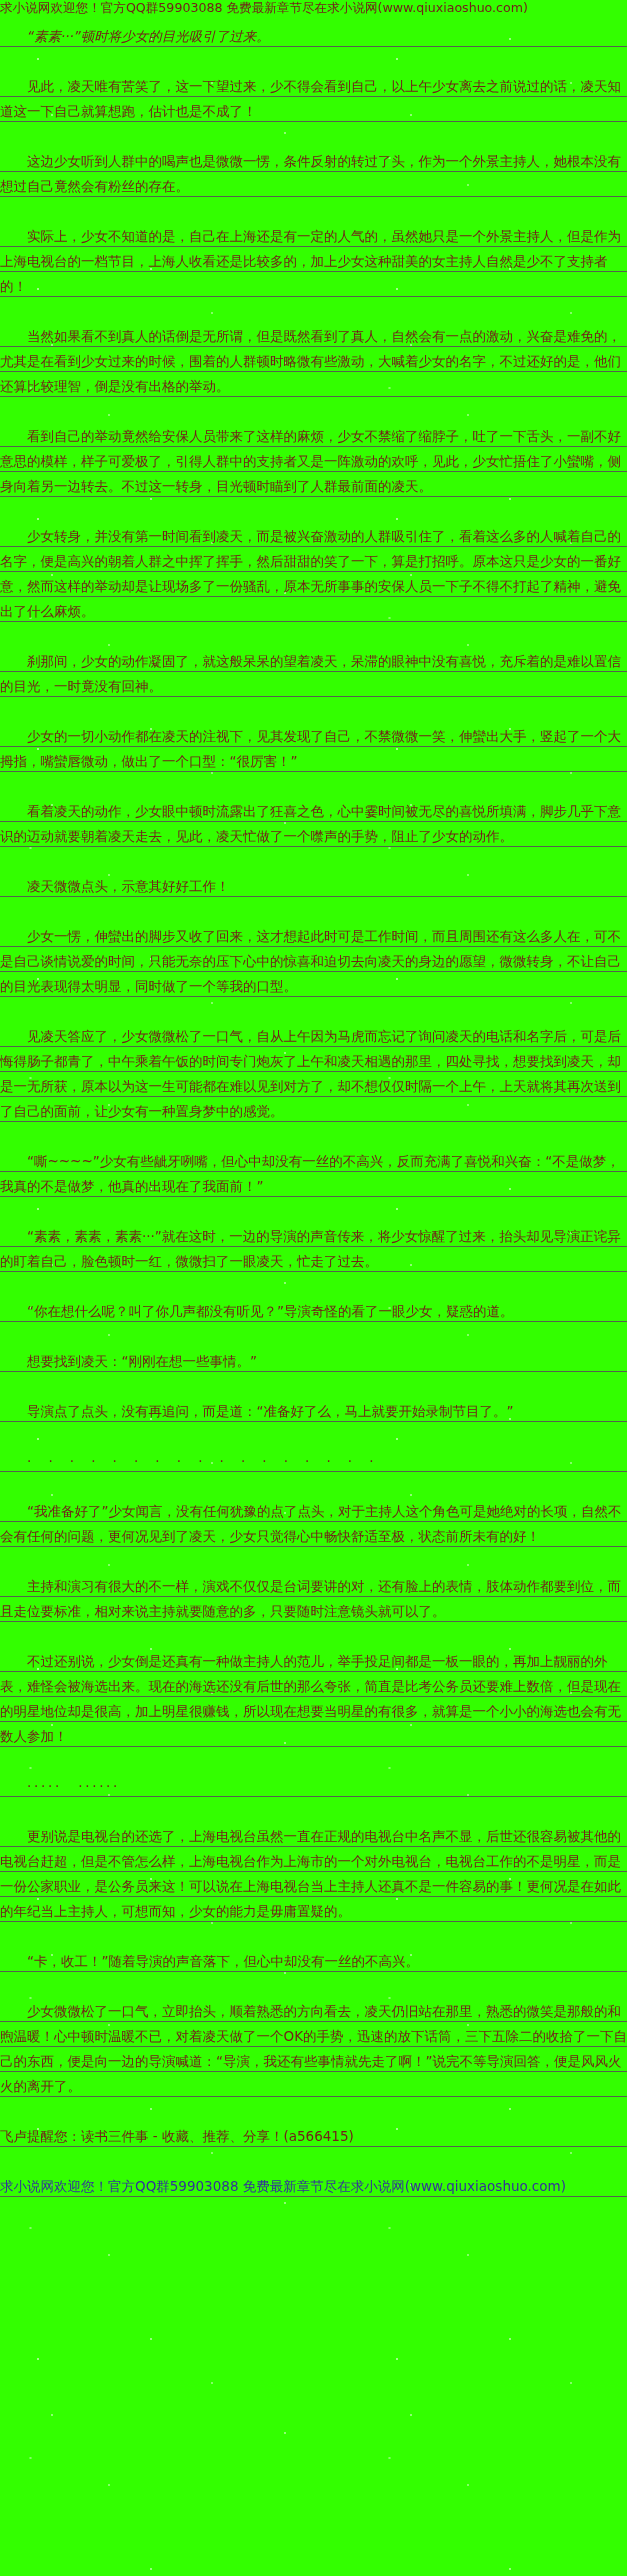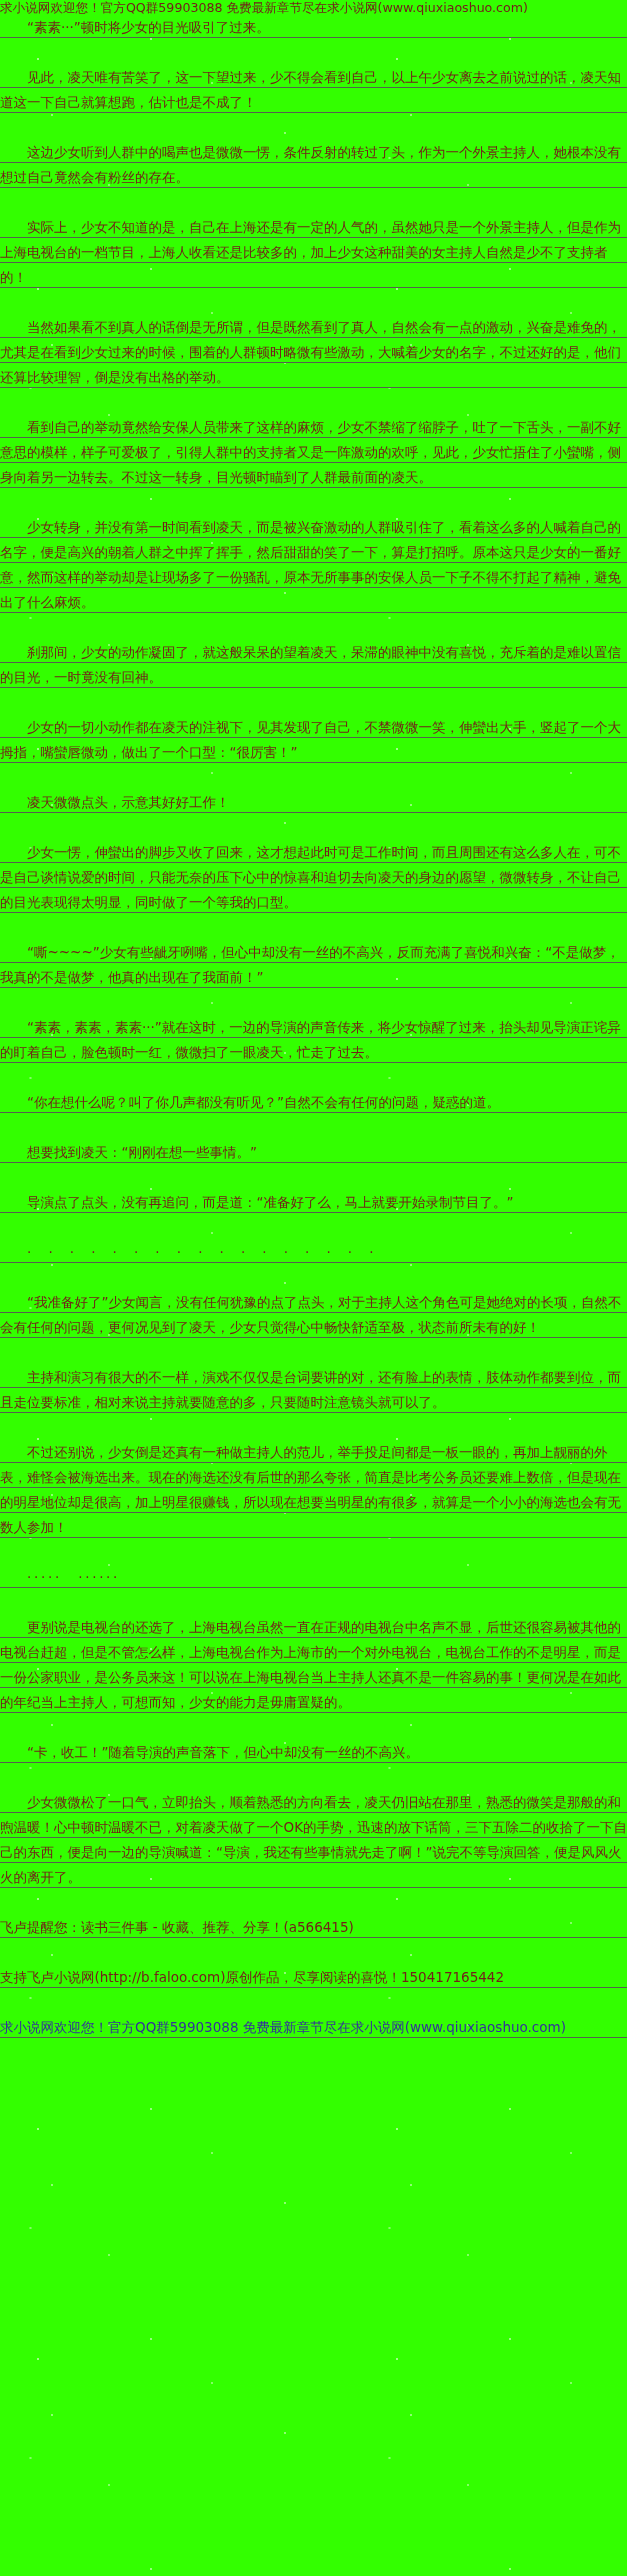--- a/index.html
+++ b/index.html
@@ -39,56 +39,57 @@
     margin:25px 0 0 0;
     text-indent:2em;
     word-break:break-all;
   }
   .ruled{
     background-image:repeating-linear-gradient(180deg,
       transparent 0 22.4px,
       var(--rule) 22.4px 23px,
       transparent 23px 25px);
   }
-  .opening{margin-top:0;}
+  .opening{margin-top:9px;font-style:italic;}
   .noindent{text-indent:0;}
   .dots-wide{letter-spacing:1.8px;}
   .dots-tight{letter-spacing:2.7px;}
   .footer-link{color:var(--link);}
 </style>
 </head>
 <body>
 
 <div class="site-notice">求小说网欢迎您！官方QQ群59903088 免费最新章节尽在求小说网(www.qiuxiaoshuo.com)</div>
 
 <main>
   <p class="ruled opening">“素素···”顿时将少女的目光吸引了过来。</p>
   <p class="ruled">见此，凌天唯有苦笑了，这一下望过来，少不得会看到自己，以上午少女离去之前说过的话，凌天知道这一下自己就算想跑，估计也是不成了！</p>
   <p class="ruled">这边少女听到人群中的喝声也是微微一愣，条件反射的转过了头，作为一个外景主持人，她根本没有想过自己竟然会有粉丝的存在。</p>
   <p class="ruled">实际上，少女不知道的是，自己在上海还是有一定的人气的，虽然她只是一个外景主持人，但是作为上海电视台的一档节目，上海人收看还是比较多的，加上少女这种甜美的女主持人自然是少不了支持者的！</p>
   <p class="ruled">当然如果看不到真人的话倒是无所谓，但是既然看到了真人，自然会有一点的激动，兴奋是难免的，尤其是在看到少女过来的时候，围着的人群顿时略微有些激动，大喊着少女的名字，不过还好的是，他们还算比较理智，倒是没有出格的举动。</p>
   <p class="ruled">看到自己的举动竟然给安保人员带来了这样的麻烦，少女不禁缩了缩脖子，吐了一下舌头，一副不好意思的模样，样子可爱极了，引得人群中的支持者又是一阵激动的欢呼，见此，少女忙捂住了小蠻嘴，侧身向着另一边转去。不过这一转身，目光顿时瞄到了人群最前面的凌天。</p>
   <p class="ruled">少女转身，并没有第一时间看到凌天，而是被兴奋激动的人群吸引住了，看着这么多的人喊着自己的名字，便是高兴的朝着人群之中挥了挥手，然后甜甜的笑了一下，算是打招呼。原本这只是少女的一番好意，然而这样的举动却是让现场多了一份骚乱，原本无所事事的安保人员一下子不得不打起了精神，避免出了什么麻烦。</p>
   <p class="ruled">刹那间，少女的动作凝固了，就这般呆呆的望着凌天，呆滞的眼神中没有喜悦，充斥着的是难以置信的目光，一时竟没有回神。</p>
   <p class="ruled">少女的一切小动作都在凌天的注视下，见其发现了自己，不禁微微一笑，伸蠻出大手，竖起了一个大拇指，嘴蠻唇微动，做出了一个口型：“很厉害！”</p>
+  <p class="ruled">看着凌天的动作，少女眼中顿时流露出了狂喜之色，心中霎时间被无尽的喜悦所填满，脚步几乎下意识的迈动就要朝着凌天走去，见此，凌天忙做了一个噤声的手势，阻止了少女的动作。</p>
   <p class="ruled">凌天微微点头，示意其好好工作！</p>
   <p class="ruled">少女一愣，伸蠻出的脚步又收了回来，这才想起此时可是工作时间，而且周围还有这么多人在，可不是自己谈情说爱的时间，只能无奈的压下心中的惊喜和迫切去向凌天的身边的愿望，微微转身，不让自己的目光表现得太明显，同时做了一个等我的口型。</p>
+  <p class="ruled">见凌天答应了，少女微微松了一口气，自从上午因为马虎而忘记了询问凌天的电话和名字后，可是后悔得肠子都青了，中午乘着午饭的时间专门炮灰了上午和凌天相遇的那里，四处寻找，想要找到凌天，却是一无所获，原本以为这一生可能都在难以见到对方了，却不想仅仅时隔一个上午，上天就将其再次送到了自己的面前，让少女有一种置身梦中的感觉。</p>
   <p class="ruled">“嘶~~~~”少女有些龇牙咧嘴，但心中却没有一丝的不高兴，反而充满了喜悦和兴奋：“不是做梦，我真的不是做梦，他真的出现在了我面前！”</p>
   <p class="ruled">“素素，素素，素素···”就在这时，一边的导演的声音传来，将少女惊醒了过来，抬头却见导演正诧异的盯着自己，脸色顿时一红，微微扫了一眼凌天，忙走了过去。</p>
-  <p class="ruled">“你在想什么呢？叫了你几声都没有听见？”自然不会有任何的问题，疑惑的道。</p>
+  <p class="ruled">“你在想什么呢？叫了你几声都没有听见？”导演奇怪的看了一眼少女，疑惑的道。</p>
   <p class="ruled">想要找到凌天：“刚刚在想一些事情。”</p>
   <p class="ruled">导演点了点头，没有再追问，而是道：“准备好了么，马上就要开始录制节目了。”</p>
   <p class="ruled dots-wide">·　·　·　·　·　·　·　·　·　·　·　·　·　·　·　·　·</p>
   <p class="ruled">“我准备好了”少女闻言，没有任何犹豫的点了点头，对于主持人这个角色可是她绝对的长项，自然不会有任何的问题，更何况见到了凌天，少女只觉得心中畅快舒适至极，状态前所未有的好！</p>
   <p class="ruled">主持和演习有很大的不一样，演戏不仅仅是台词要讲的对，还有脸上的表情，肢体动作都要到位，而且走位要标准，相对来说主持就要随意的多，只要随时注意镜头就可以了。</p>
   <p class="ruled">不过还别说，少女倒是还真有一种做主持人的范儿，举手投足间都是一板一眼的，再加上靓丽的外表，难怪会被海选出来。现在的海选还没有后世的那么夸张，简直是比考公务员还要难上数倍，但是现在的明星地位却是很高，加上明星很赚钱，所以现在想要当明星的有很多，就算是一个小小的海选也会有无数人参加！</p>
   <p class="ruled dots-tight">·····　······</p>
   <p class="ruled">更别说是电视台的还选了，上海电视台虽然一直在正规的电视台中名声不显，后世还很容易被其他的电视台赶超，但是不管怎么样，上海电视台作为上海市的一个对外电视台，电视台工作的不是明星，而是一份公家职业，是公务员来这！可以说在上海电视台当上主持人还真不是一件容易的事！更何况是在如此的年纪当上主持人，可想而知，少女的能力是毋庸置疑的。</p>
   <p class="ruled">“卡，收工！”随着导演的声音落下，但心中却没有一丝的不高兴。</p>
   <p class="ruled">少女微微松了一口气，立即抬头，顺着熟悉的方向看去，凌天仍旧站在那里，熟悉的微笑是那般的和煦温暖！心中顿时温暖不已，对着凌天做了一个OK的手势，迅速的放下话筒，三下五除二的收拾了一下自己的东西，便是向一边的导演喊道：“导演，我还有些事情就先走了啊！”说完不等导演回答，便是风风火火的离开了。</p>
 </main>
 
 <footer>
   <p class="ruled noindent">飞卢提醒您：读书三件事 - 收藏、推荐、分享！(a566415)</p>
-  <p class="ruled noindent">支持飞卢小说网(http://b.faloo.com)原创作品，尽享阅读的喜悦！150417165442</p>
   <p class="ruled noindent footer-link">求小说网欢迎您！官方QQ群59903088 免费最新章节尽在求小说网(www.qiuxiaoshuo.com)</p>
 </footer>
 
 
 </body></html>

